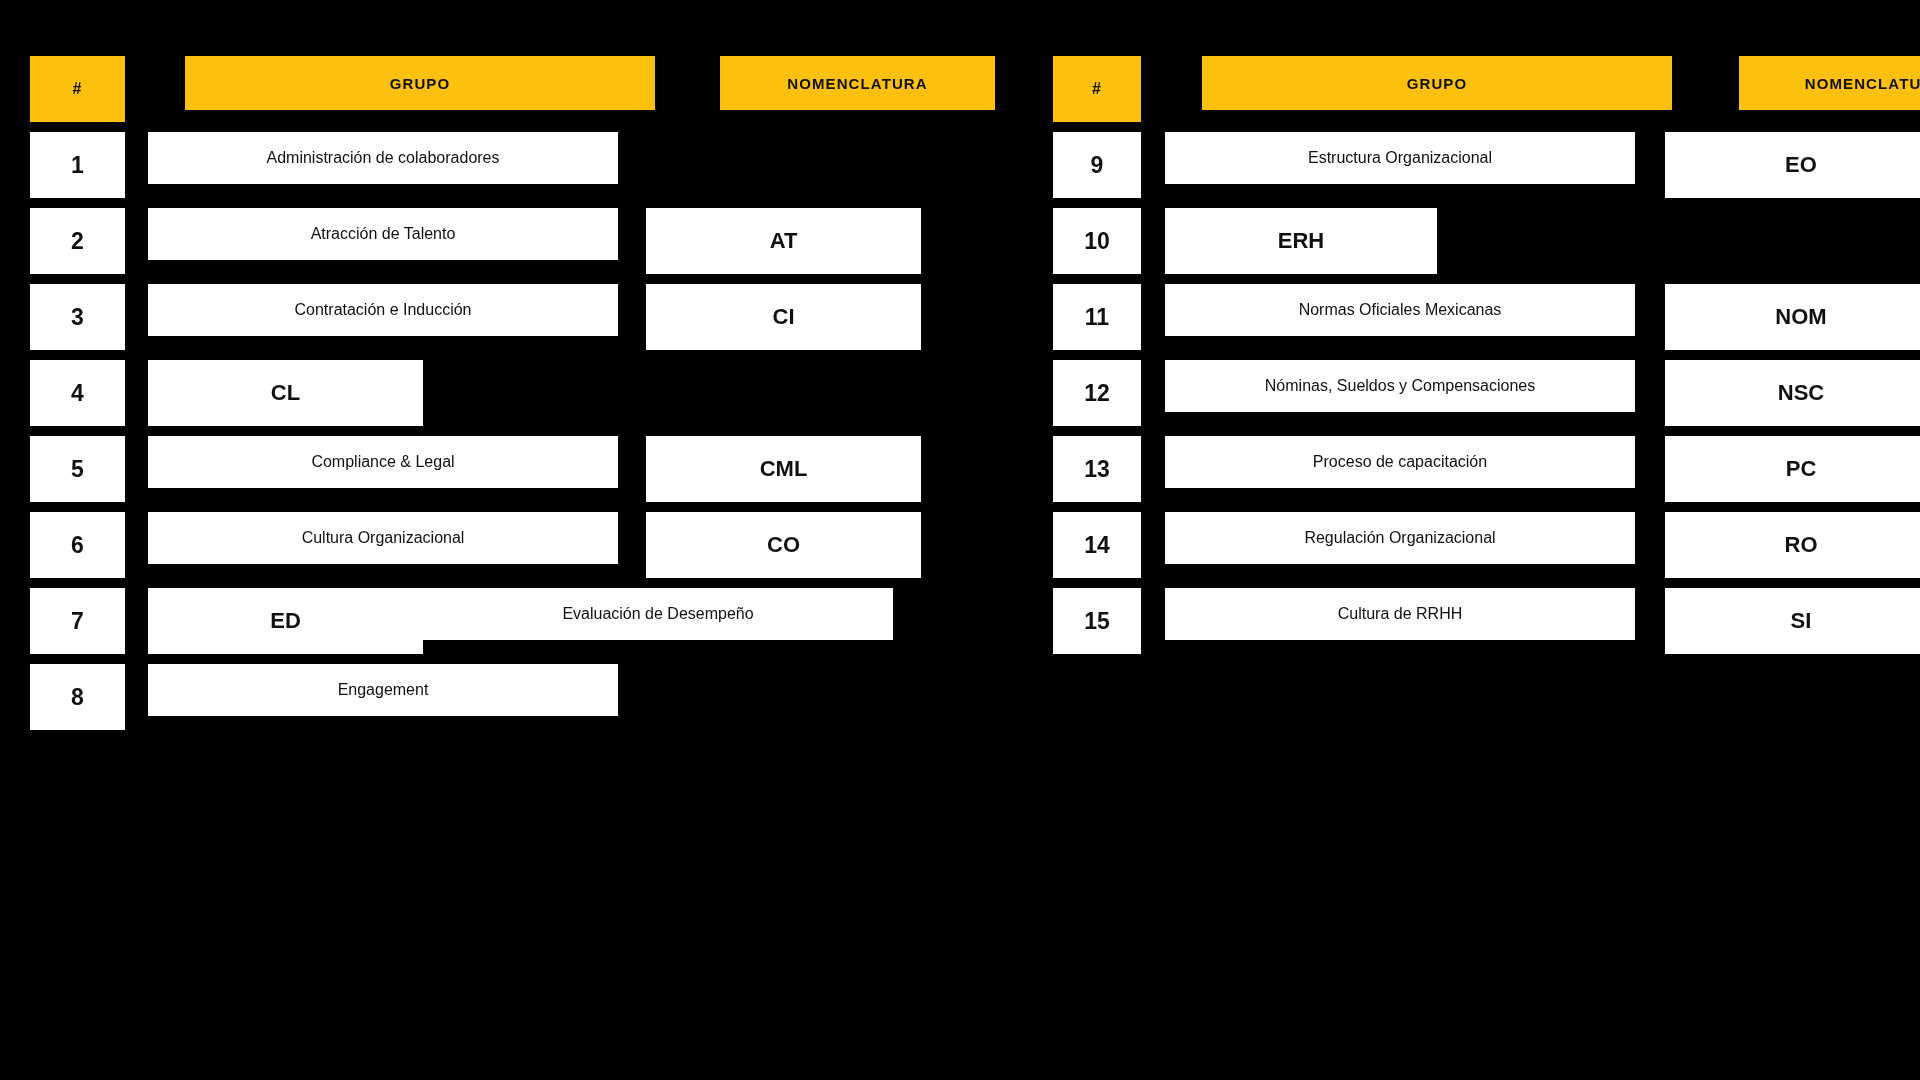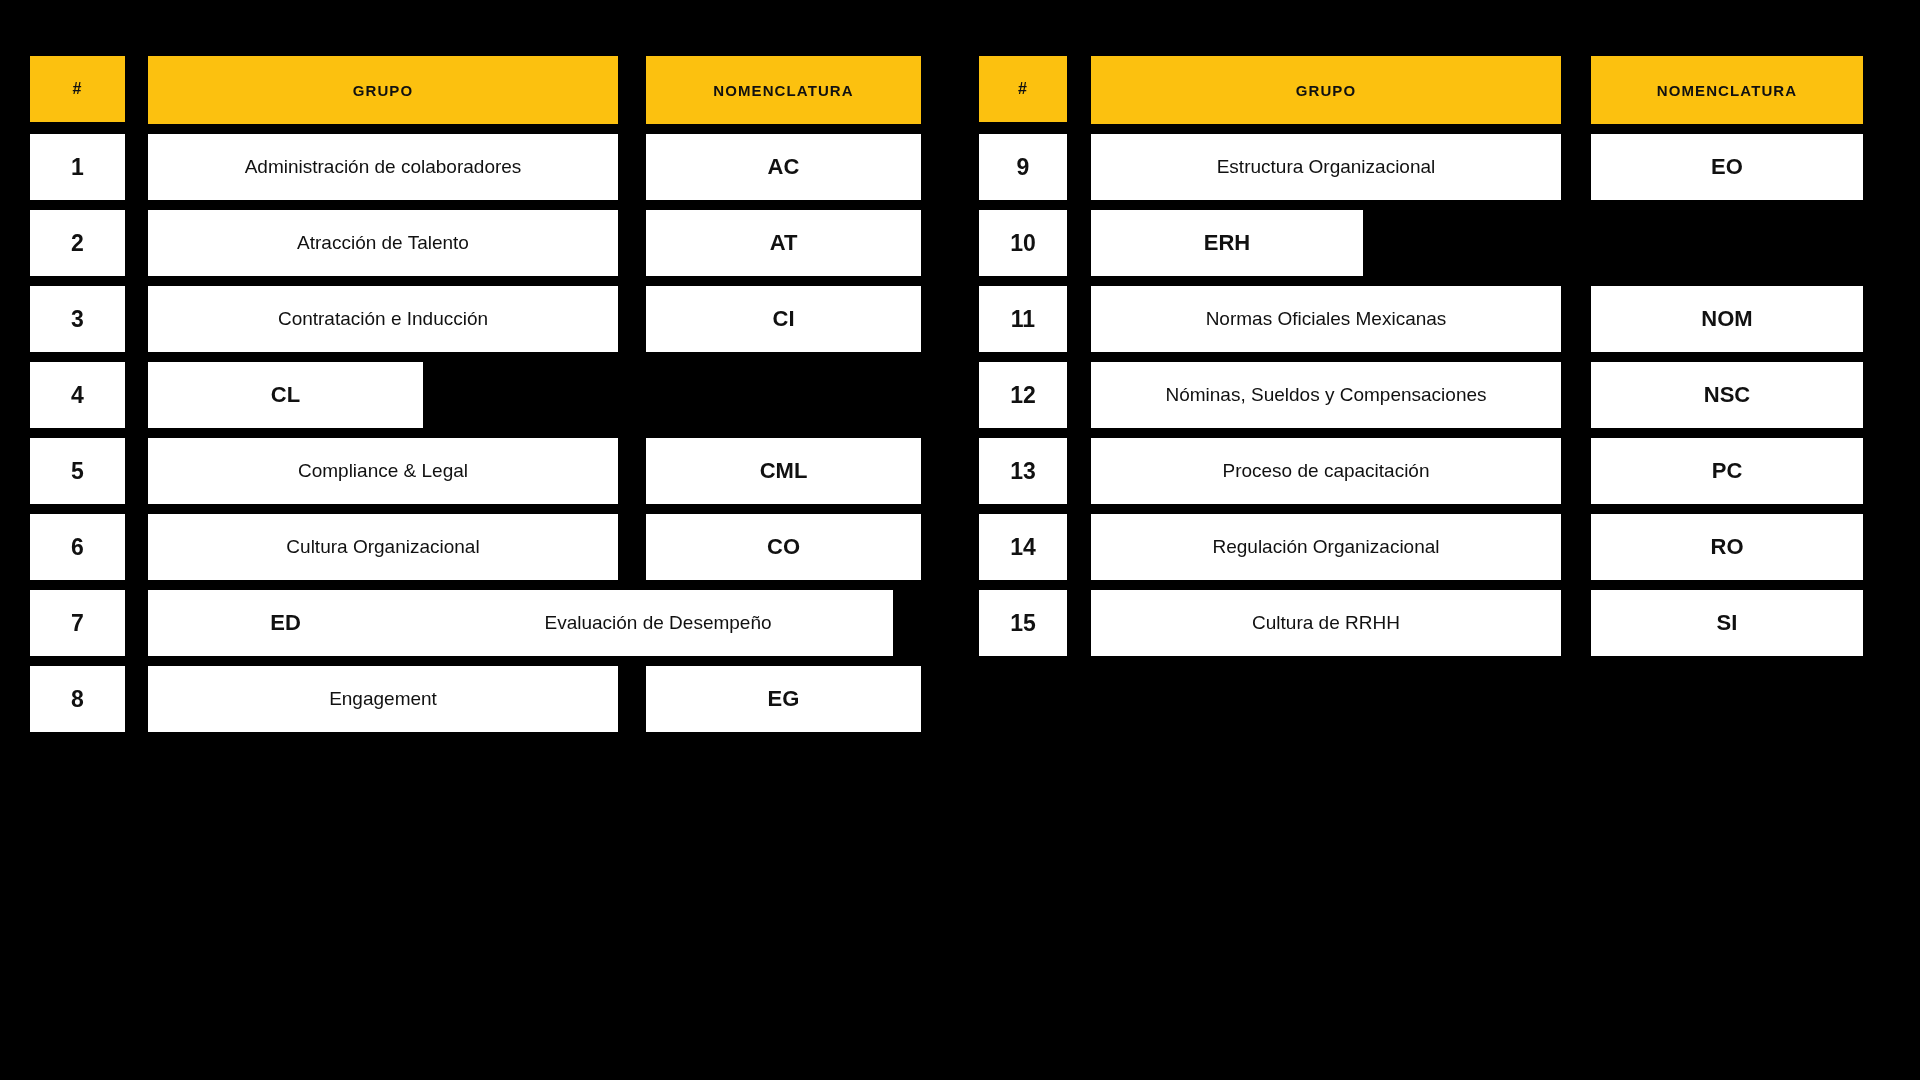--- a/index.html
+++ b/index.html
@@ -57,35 +57,36 @@
     height: 66px;
     font-weight: bold;
     font-size: 23px;
     margin-right: 23px;
   }
   .header .c-num {
     font-size: 16px;
   }
   .c-grupo {
     width: 470px;
-    height: 66px;
-    font-size: 19px;
+    height: 52px;
+    font-size: 16px;
     font-weight: 400;
     margin-right: 28px;
     padding: 0 10px;
   }
   .c-nom {
     width: 275px;
     height: 66px;
     font-size: 22px;
     font-weight: bold;
   }
   .header .c-grupo,
   .header .c-nom {
-    height: 68px;
+    height: 54px;
+    margin-left: 37px;
   }
   .table.right .c-num { width: 88px; margin-right: 24px; }
   .table.right .c-grupo { width: 470px; margin-right: 30px; }
   .table.right .c-nom { width: 272px; }
 </style>
 </head>
 <body>
 
 <div class="page">
   <div class="tables">
@@ -93,21 +94,20 @@
     <div class="table left">
       <div class="row header">
         <div class="cell c-num">#</div>
         <div class="cell c-grupo">GRUPO</div>
         <div class="cell c-nom">NOMENCLATURA</div>
       </div>
 
       <div class="row">
         <div class="cell c-num">1</div>
         <div class="cell c-grupo">Administración de colaboradores</div>
-        <div class="cell c-nom">AC</div>
       </div>
       <div class="row">
         <div class="cell c-num">2</div>
         <div class="cell c-grupo">Atracción de Talento</div>
         <div class="cell c-nom">AT</div>
       </div>
       <div class="row">
         <div class="cell c-num">3</div>
         <div class="cell c-grupo">Contratación e Inducción</div>
         <div class="cell c-nom">CI</div>
@@ -127,21 +127,20 @@
         <div class="cell c-nom">CO</div>
       </div>
       <div class="row">
         <div class="cell c-num">7</div>
         <div class="cell c-nom">ED</div>
         <div class="cell c-grupo">Evaluación de Desempeño</div>
       </div>
       <div class="row">
         <div class="cell c-num">8</div>
         <div class="cell c-grupo">Engagement</div>
-        <div class="cell c-nom">EG</div>
       </div>
     </div>
 
     <div class="table right">
       <div class="row header">
         <div class="cell c-num">#</div>
         <div class="cell c-grupo">GRUPO</div>
         <div class="cell c-nom">NOMENCLATURA</div>
       </div>
 

